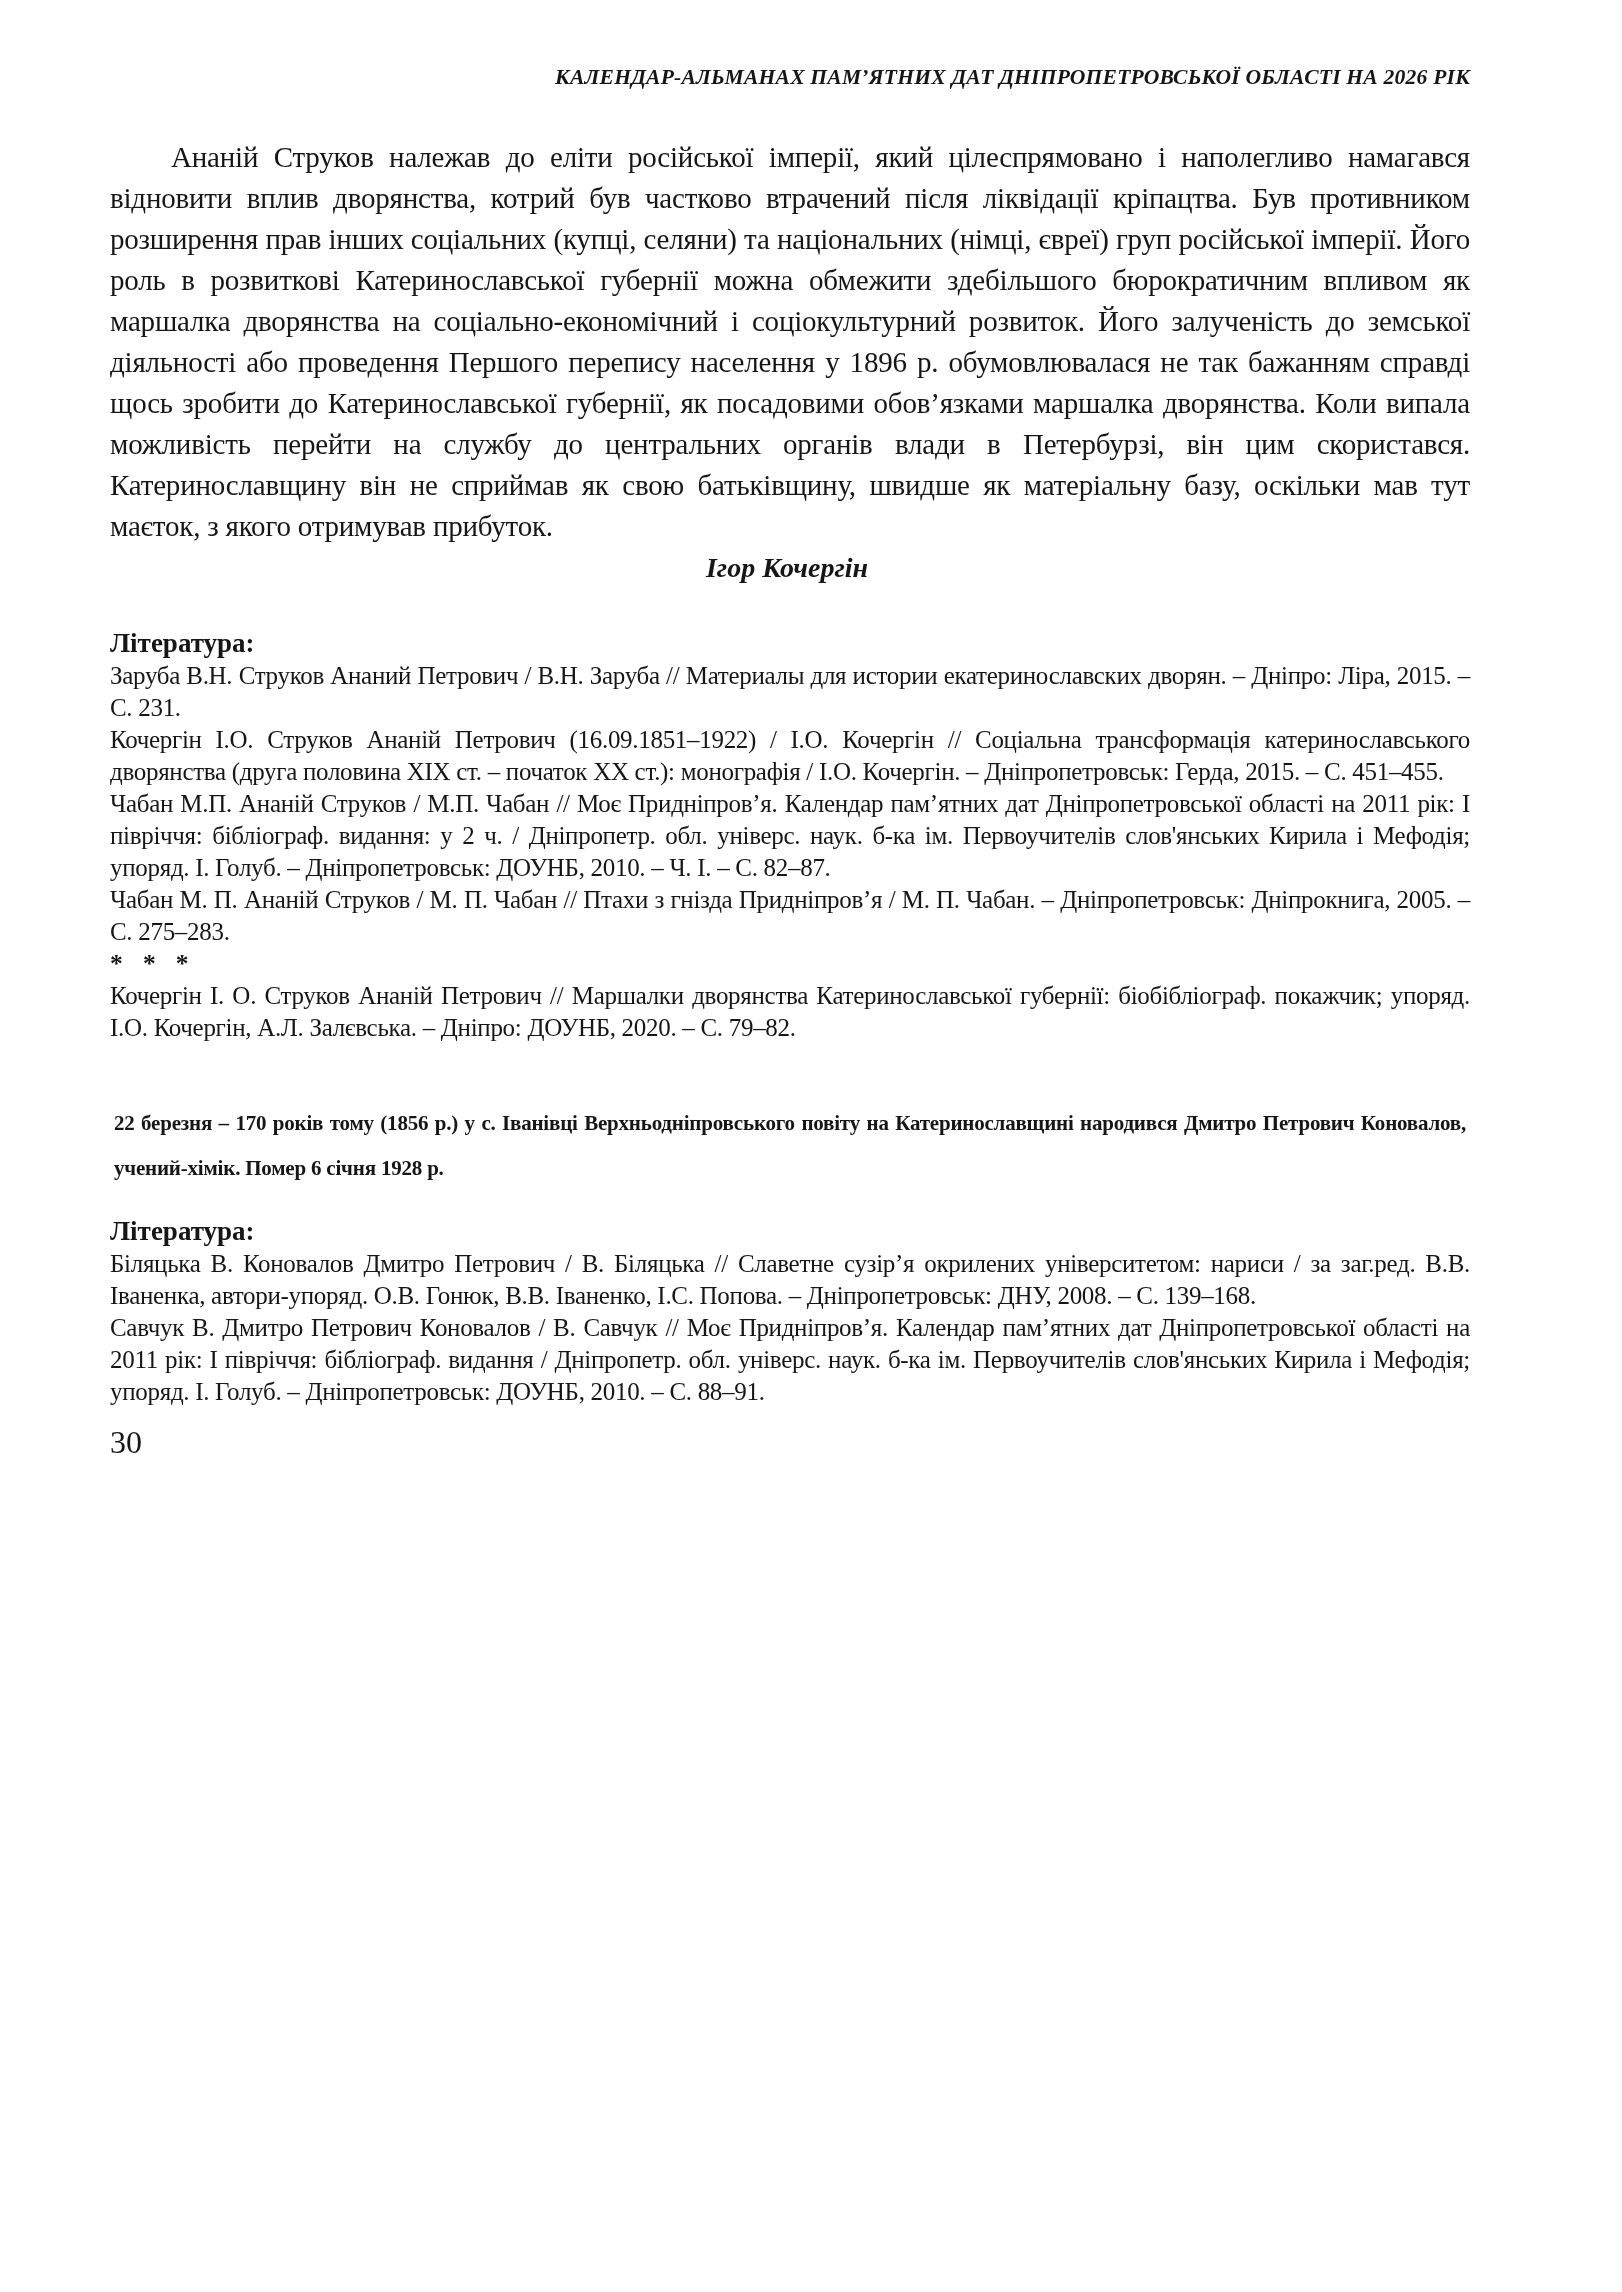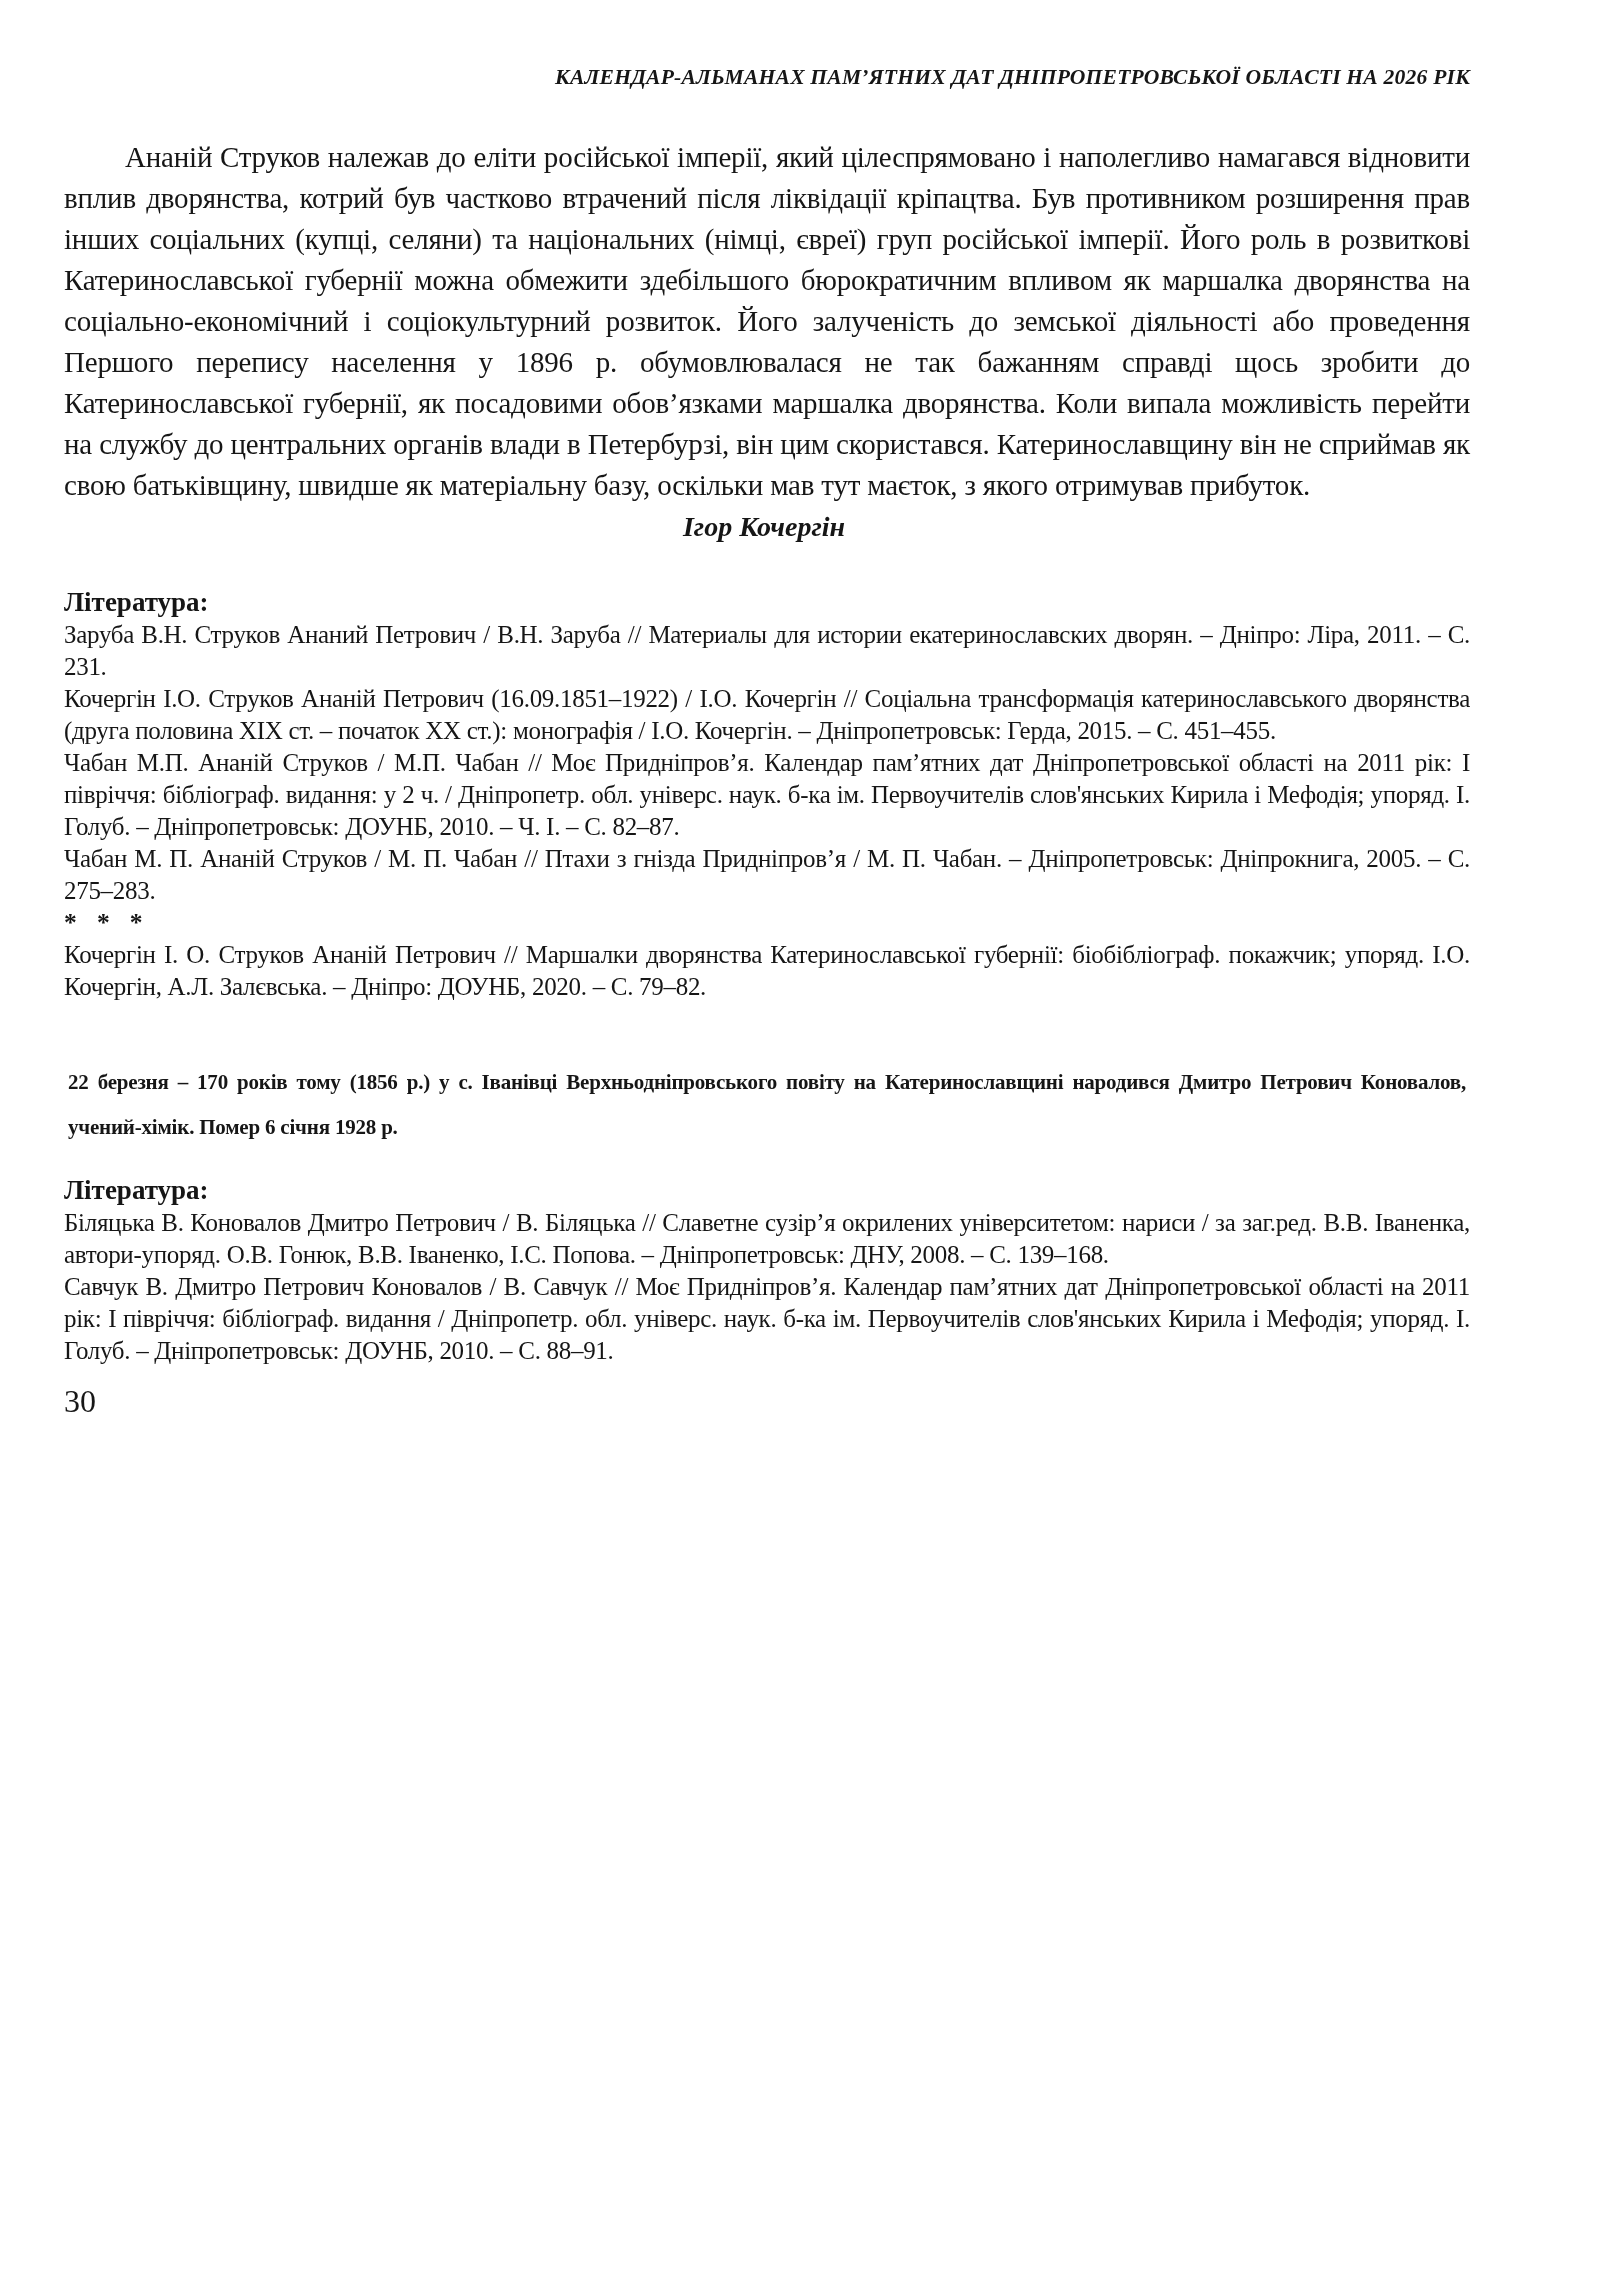--- a/index.html
+++ b/index.html
@@ -8,21 +8,21 @@
     background: #ffffff;
   }
   .page {
     position: relative;
     width: 1622px;
     height: 2293px;
     box-sizing: border-box;
     background: #ffffff;
     color: #161616;
     font-family: "Liberation Serif", "DejaVu Serif", serif;
-    padding: 63px 152px 0 64px;
+    padding: 63px 152px 0 110px;
     overflow: hidden;
   }
   .running-header {
     text-align: right;
     font-style: italic;
     font-weight: 700;
     font-size: 21.6px;
     line-height: 29px;
     letter-spacing: 0.2px;
     white-space: nowrap;
@@ -93,21 +93,21 @@
 
   <div class="body-block">
     <p>Ананій Струков належав до еліти російської імперії, який цілеспрямовано і наполегливо намагався відновити вплив дворянства, котрий був частково втрачений після ліквідації кріпацтва. Був противником розширення прав інших соціальних (купці, селяни) та національних (німці, євреї) груп російської імперії. Його роль в розвиткові Катеринославської губернії можна обмежити здебільшого бюрократичним впливом як маршалка дворянства на соціально-економічний і соціокультурний розвиток. Його залученість до земської діяльності або проведення Першого перепису населення у 1896 р. обумовлювалася не так бажанням справді щось зробити до Катеринославської губернії, як посадовими обов’язками маршалка дворянства. Коли випала можливість перейти на службу до центральних органів влади в Петербурзі, він цим скористався. Катеринославщину він не сприймав як свою батьківщину, швидше як матеріальну базу, оскільки мав тут маєток, з якого отримував прибуток.</p>
   </div>
 
   <div class="author-line">Ігор Кочергін</div>
 
   <div class="lit-label">Література:</div>
 
   <div>
-    <p class="ref">Заруба В.Н. Струков Ананий Петрович / В.Н. Заруба // Материалы для истории екатеринославских дворян. – Дніпро: Ліра, 2011. – С. 231.</p>
+    <p class="ref">Заруба В.Н. Струков Ананий Петрович / В.Н. Заруба // Материалы для истории екатеринославских дворян. – Дніпро: Ліра, 2015. – С. 231.</p>
     <p class="ref">Кочергін І.О. Струков Ананій Петрович (16.09.1851–1922) / І.О. Кочергін // Соціальна трансформація катеринославського дворянства (друга половина XIX ст. – початок XX ст.): монографія / І.О. Кочергін. – Дніпропетровськ: Герда, 2015. – С. 451–455.</p>
     <p class="ref">Чабан М.П. Ананій Струков / М.П. Чабан // Моє Придніпров’я. Календар пам’ятних дат Дніпропетровської області на 2011 рік: І півріччя: бібліограф. видання: у 2 ч. / Дніпропетр. обл. універс. наук. б-ка ім. Первоучителів слов'янських Кирила і Мефодія; упоряд. І. Голуб. – Дніпропетровськ: ДОУНБ, 2010. – Ч. І. – С. 82–87.</p>
     <p class="ref">Чабан М. П. Ананій Струков / М. П. Чабан // Птахи з гнізда Придніпров’я / М. П. Чабан. – Дніпропетровськ: Дніпрокнига, 2005. – С. 275–283.</p>
   </div>
 
   <div class="separator">* * *</div>
 
   <div>
     <p class="ref">Кочергін І. О. Струков Ананій Петрович // Маршалки дворянства Катеринославської губернії: біобібліограф. покажчик; упоряд. І.О. Кочергін, А.Л. Залєвська. – Дніпро: ДОУНБ, 2020. – С. 79–82.</p>
   </div>

